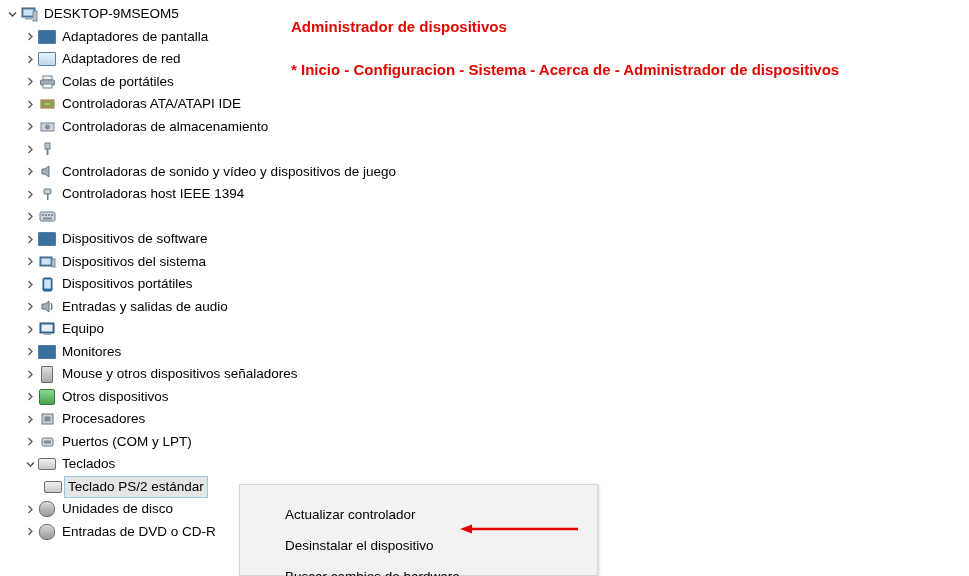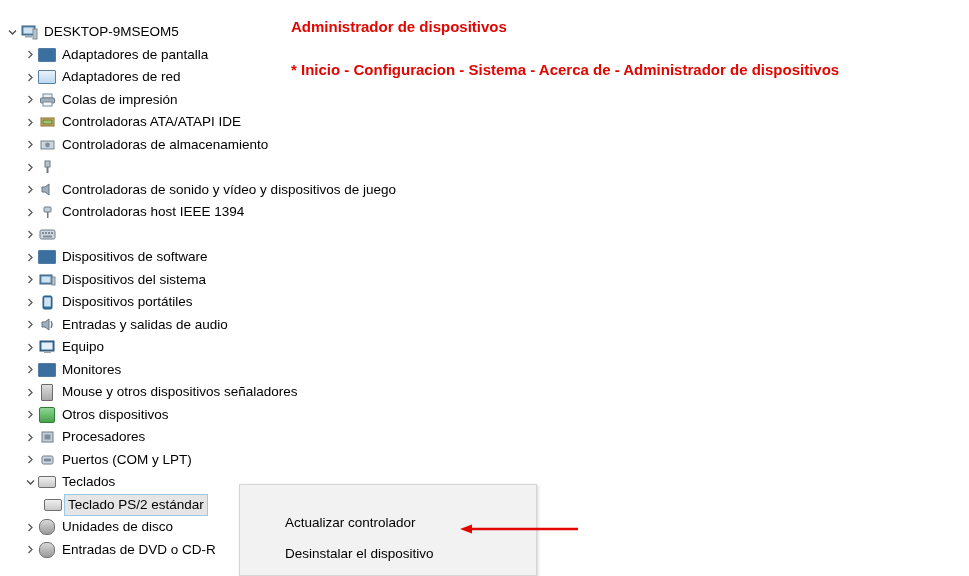--- a/index.html
+++ b/index.html
@@ -14,21 +14,21 @@
     font-size: 13.5px;
     color: #000000;
     overflow: hidden;
     position: relative;
   }
   .tree {
     position: absolute;
     top: 0;
     left: 0;
     width: 620px;
-    padding-top: 21px;
+    padding-top: 3px;
   }
   .node {
     display: flex;
     align-items: center;
     height: 22.5px;
     position: relative;
     white-space: nowrap;
   }
   .chev {
     width: 16px;
@@ -73,26 +73,26 @@
     white-space: nowrap;
   }
   #ann-title { left: 291px; top: 18px; font-size: 15px; }
   #ann-path  { left: 291px; top: 61px; font-size: 15px; }
 
   
   .ctx {
     position: absolute;
     left: 239px;
     top: 484px;
-    width: 298px;
+    width: 359px;
     height: 92px;
     background: #f2f2f2;
     border: 1px solid #d6d6d6;
     box-shadow: 1px 1px 3px rgba(0,0,0,0.18);
-    padding-top: 22px;
+    padding-top: 14px;
     box-sizing: border-box;
   }
   .ctx-item {
     height: 31px;
     line-height: 31px;
     padding-left: 45px;
     font-size: 13.5px;
     color: #000;
   }
 
@@ -165,21 +165,21 @@
           <path d="M2.5 1 L6 4.5 L2.5 8" fill="none" stroke="#5a5a5a" stroke-width="1.3"></path>
         </svg>
       </span>
     <span class="ico">
       <svg width="17" height="14" viewBox="0 0 17 14">
           <rect x="4" y="1" width="9" height="4" fill="#e8eef3" stroke="#7b8a96"></rect>
           <rect x="1.5" y="5" width="14" height="5" rx="1" fill="#9fb0bd" stroke="#6c7b87"></rect>
           <rect x="4" y="9" width="9" height="4" fill="#f4f7fa" stroke="#7b8a96"></rect>
         </svg>
     </span>
-    <span class="lbl">Colas de impresión</span>
+    <span class="lbl">Colas de portátiles</span>
   </div>
 
   <div class="node lvl1">
     <span class="chev">
         <svg width="9" height="9" viewBox="0 0 9 9">
           <path d="M2.5 1 L6 4.5 L2.5 8" fill="none" stroke="#5a5a5a" stroke-width="1.3"></path>
         </svg>
       </span>
     <span class="ico">
       <svg width="17" height="14" viewBox="0 0 17 14">

